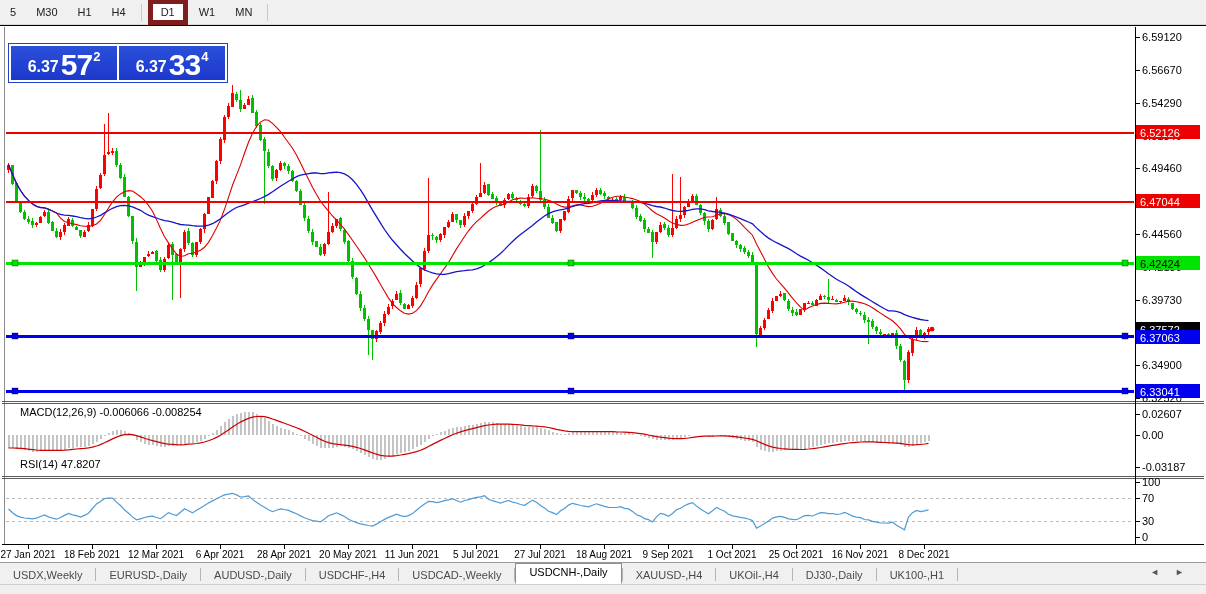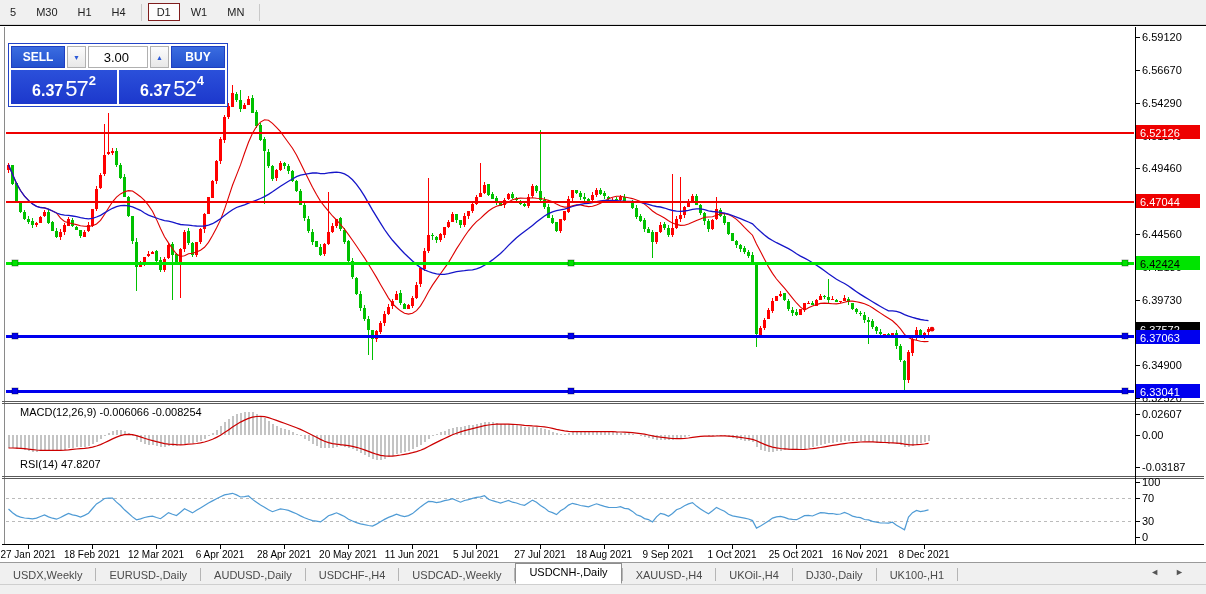--- a/index.html
+++ b/index.html
@@ -1,21 +1,21 @@
 <!DOCTYPE html>
 <html><head>
 <meta charset="utf-8">
 <style>
   html,body{margin:0;padding:0;width:1206px;height:594px;overflow:hidden;
     font-family:"Liberation Sans","DejaVu Sans",sans-serif;background:#fff;position:relative;}
   
   .toolbar{position:absolute;left:0;top:0;width:1206px;height:24px;background:#f0f0f0;
     border-bottom:1px solid #d9d9d9;display:flex;align-items:center;font-size:11px;color:#222;z-index:5;}
   .tf-btn{padding:2px 8px;margin:0 1px;border:1px solid transparent;cursor:default;white-space:nowrap;}
-  .tf-btn.active{background:#fdfdfd;border:1px solid #7f1d1d;}
+  .tf-btn.active{background:#fdfdfd;border:5px solid #7f1d1d;}
   .tf-sep{width:1px;height:17px;background:#c9c9c9;margin:0 5px;}
   
   .chart-window{position:absolute;left:0;top:25px;width:1206px;height:537px;background:#fff;
     border-top:1px solid #000;z-index:1;}
   #chart-svg{position:absolute;left:0;top:0;z-index:1;}
   .chart-header{position:absolute;left:10px;top:4px;z-index:3;font-size:11px;color:#000;}
   .chart-header .tri{font-size:8px;margin-right:4px;}
   .chart-header .sym{font-weight:bold;margin-right:8px;}
   
   .trade-widget{position:absolute;left:8px;top:17px;z-index:4;width:214px;
@@ -24,21 +24,21 @@
   .tw-btn{background:linear-gradient(#3a6ce0,#2451cf);color:#fff;font-size:12px;font-weight:bold;
     display:flex;align-items:center;justify-content:center;width:52px;border:1px solid #1e3fc0;cursor:pointer;}
   .tw-spin{width:17px;background:linear-gradient(#fcfcfc,#e8e8e8);border:1px solid #b0b0b0;color:#2b59d8;
     font-size:7px;display:flex;align-items:center;justify-content:center;cursor:pointer;}
   .tw-vol{flex:1;border:1px solid #b0b0b0;background:#fff;font-size:13px;color:#000;
     display:flex;align-items:center;justify-content:flex-end;padding-right:18px;}
   .tw-row2{display:flex;gap:2px;height:34px;}
   .tw-price{flex:1;background:linear-gradient(#2b50da,#1c38cc);color:#fff;position:relative;
     display:flex;align-items:flex-end;justify-content:center;cursor:pointer;}
   .tw-price .pfx{font-size:16px;font-weight:bold;position:relative;top:-4px;margin-right:2px;}
-  .tw-price .big{font-size:22px;font-weight:normal;line-height:30px;letter-spacing:-1px;margin-top:18px;}
+  .tw-price .big{font-size:30px;font-weight:bold;line-height:30px;letter-spacing:-1px;margin-top:18px;}
   .tw-price .sup{font-size:13px;font-weight:bold;position:relative;top:-16px;margin-left:1px;}
   
   .ind-label{position:absolute;z-index:3;font-size:11px;color:#000;left:10px;padding-left:10px;}
   
   .tabbar{position:absolute;left:0;top:562px;width:1206px;height:21px;background:#f0f0f0;
     border-top:1px solid #9a9a9a;display:flex;align-items:flex-end;z-index:5;font-size:11px;color:#4a4a4a;}
   .tab{height:15px;line-height:15px;padding:1px 13px;white-space:nowrap;cursor:pointer;}
   .tab.active{background:#fff;border:1px solid #8e8e8e;border-bottom:1px solid #fff;color:#000;height:17px;}
   .tab-sep{width:1px;height:13px;background:#b5b5b5;margin-bottom:3px;}
   .tab-scroll{position:absolute;right:6px;top:5px;color:#555;font-size:9px;letter-spacing:16px;cursor:pointer;}
@@ -189,36 +189,29 @@
         <text x="796" y="557" text-anchor="middle">25 Oct 2021</text>
         <line x1="860.5" y1="544" x2="860.5" y2="548" stroke="#000" shape-rendering="crispEdges"></line>
         <text x="860" y="557" text-anchor="middle">16 Nov 2021</text>
         <line x1="924.5" y1="544" x2="924.5" y2="548" stroke="#000" shape-rendering="crispEdges"></line>
         <text x="924" y="557" text-anchor="middle">8 Dec 2021</text>
       </g>
     </svg>
 
 
   <div class="trade-widget">
-    <div class="tw-row1">
-      <div class="tw-btn">SELL</div>
-      <div class="tw-spin">▼</div>
-      <div class="tw-vol">3.00</div>
-      <div class="tw-spin">▲</div>
-      <div class="tw-btn">BUY</div>
-    </div>
     <div class="tw-row2">
       <div class="tw-price">
         <span class="pfx">6.37</span>
         <span class="big">57</span>
         <span class="sup">2</span>
       </div>
       <div class="tw-price">
         <span class="pfx">6.37</span>
-        <span class="big">52</span>
+        <span class="big">33</span>
         <span class="sup">4</span>
       </div>
     </div>
   </div>
 
   <div class="ind-label" style="top:380px">MACD(12,26,9) -0.006066 -0.008254</div>
   <div class="ind-label" style="top:432px">RSI(14) 47.8207</div>
 </div>
 
 <div class="tabbar" id="tabbar">

